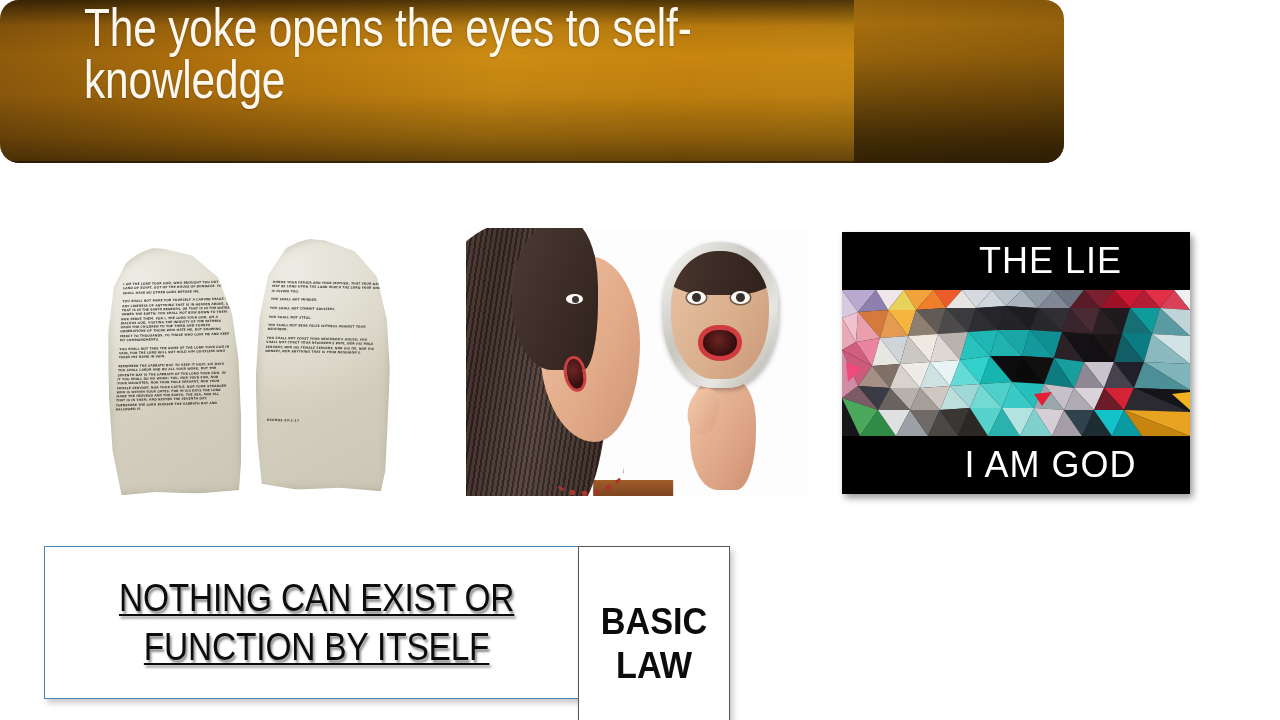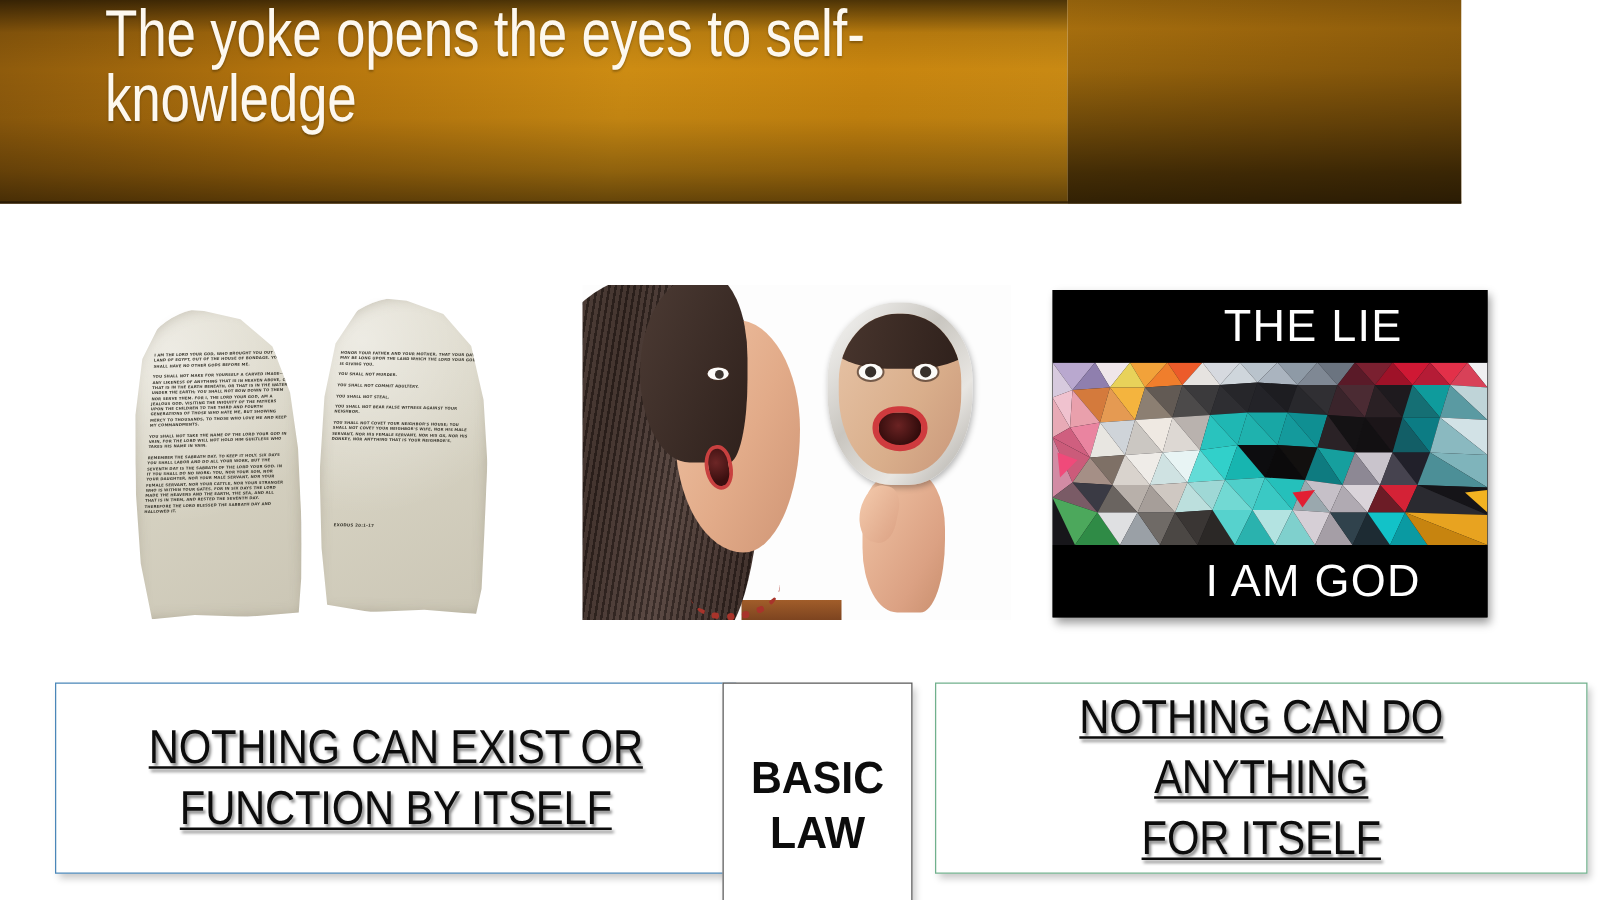--- a/index.html
+++ b/index.html
@@ -11,22 +11,23 @@
   }
   #slide {
     position: relative;
     width: 1280px; height: 720px;
     background: #ffffff;
   }
 
   
   #title-banner {
     position: absolute; left: 0; top: 0;
-    width: 1169px; height: 163px;
+    width: 1064px; height: 163px;
     overflow: hidden;
+    border-radius: 19px;
   }
   .banner-left {
     position: absolute; left: 0; top: 0;
     width: 854px; height: 163px;
     background:
       linear-gradient(to bottom,
         rgba(0,0,0,0.62) 0%,
         rgba(0,0,0,0.10) 16%,
         rgba(0,0,0,0.00) 34%,
         rgba(0,0,0,0.06) 58%,
@@ -541,18 +542,14 @@
   <div class="stmt-box" id="left-statement-box">
     <div class="stmt-text" id="left-statement-text">NOTHING CAN EXIST OR
 FUNCTION BY ITSELF</div>
   </div>
 
   <div class="stmt-box" id="center-statement-box">
     <div class="stmt-text" id="center-statement-text">BASIC
 LAW</div>
   </div>
 
-  <div class="stmt-box" id="right-statement-box">
-    <div class="stmt-text" id="right-statement-text">NOTHING CAN DO ANYTHING
-FOR ITSELF</div>
-  </div>
 
 </div>
 
 </body></html>

